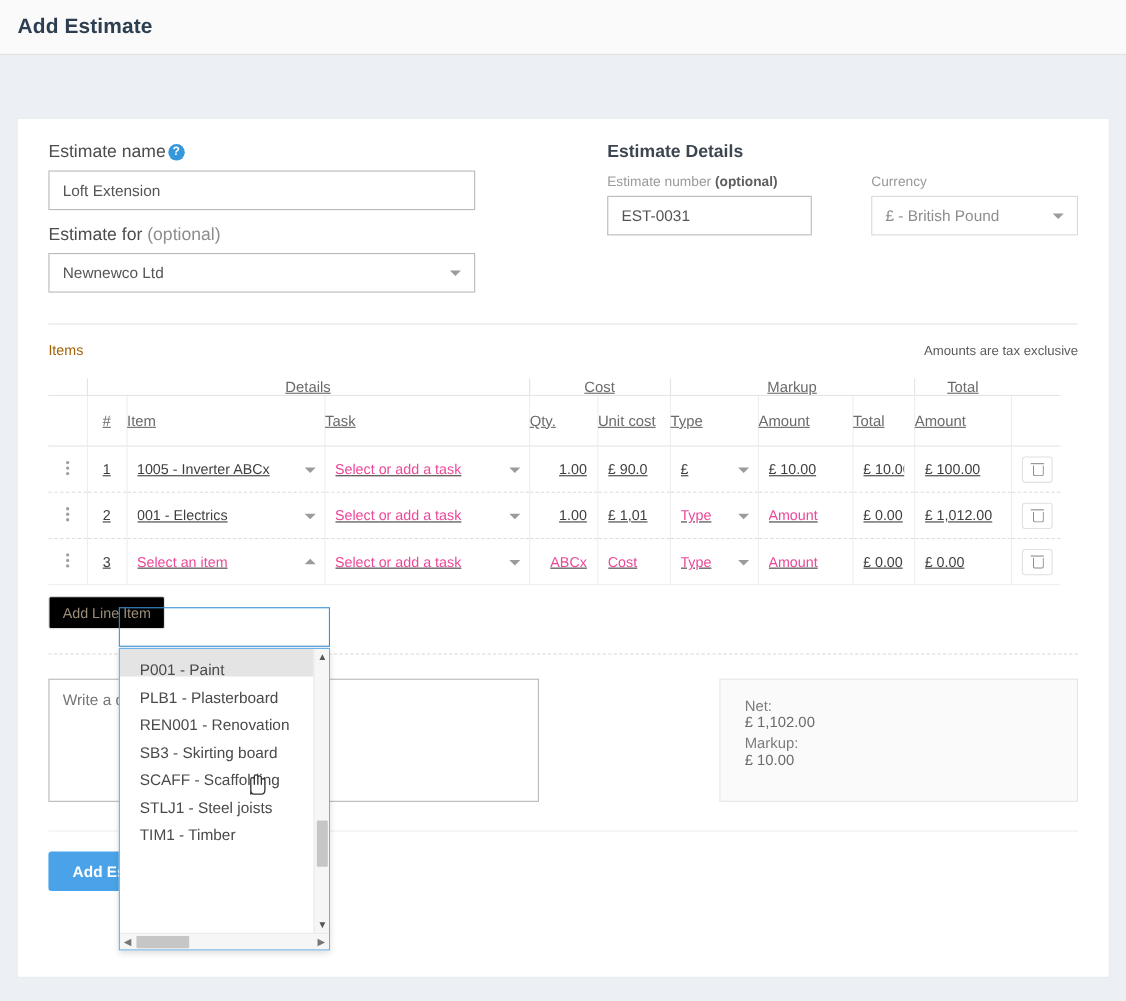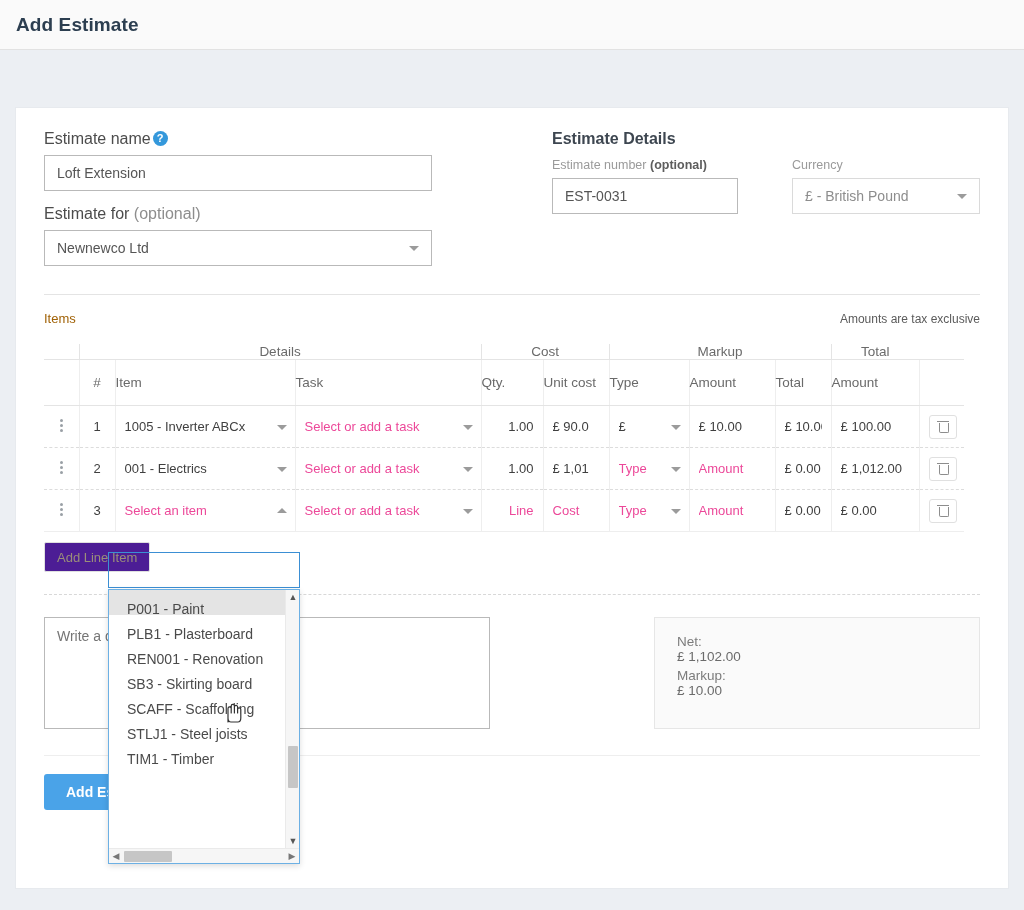--- a/index.html
+++ b/index.html
@@ -137,20 +137,21 @@
   table.items {
     width: 920px;
     border-collapse: collapse;
     margin-top: 18px;
     table-layout: fixed;
     font-size: 13px;
   }
   table.items th, table.items td {
     padding: 0;
     vertical-align: middle;
+    text-decoration: underline;
   }
   .grp-th {
     font-size: 13.5px;
     color: #6a6a6a;
     font-weight: normal;
     text-align: center;
     padding-bottom: 8px;
     border-bottom: 1px solid #e4e4e4;
   }
   .grp-th.bl { border-left: 1px solid #e4e4e4; }
@@ -216,21 +217,21 @@
     width: 12px; height: 1px;
     background: #8d8d8d;
     box-shadow: 0 -2px 0 -0.5px #8d8d8d;
   }
 
   .add-line-btn {
     margin-top: 10px;
     height: 30px;
     padding: 0 12px;
     border: 1px solid #e0e0e0;
-    background: #4c1d95;
+    background: #000000;
     font-size: 13px;
     color: #9a8e7a;
     border-radius: 2px;
     cursor: pointer;
   }
 
   
   .divider {
     border-top: 1px dashed #d8d8d8;
     margin: 22px 0 0 0;
@@ -545,21 +546,21 @@
           <td class="cell-num first">3</td>
           <td class="cellsel">
             <span class="clip ph">Select an item</span>
             <span class="caret up"></span>
           </td>
           <td class="cellsel">
             <span class="clip ph">Select or add a task</span>
             <span class="caret"></span>
           </td>
           <td class="num">
-              <span class="clip ph">Line</span>
+              <span class="clip ph">ABCx</span>
             </td>
           <td>
               <span class="clip ph">Cost</span>
             </td>
           <td class="cellsel">
             <span class="clip ph">Type</span>
             <span class="caret"></span>
           </td>
           <td>
               <span class="clip ph">Amount</span>

